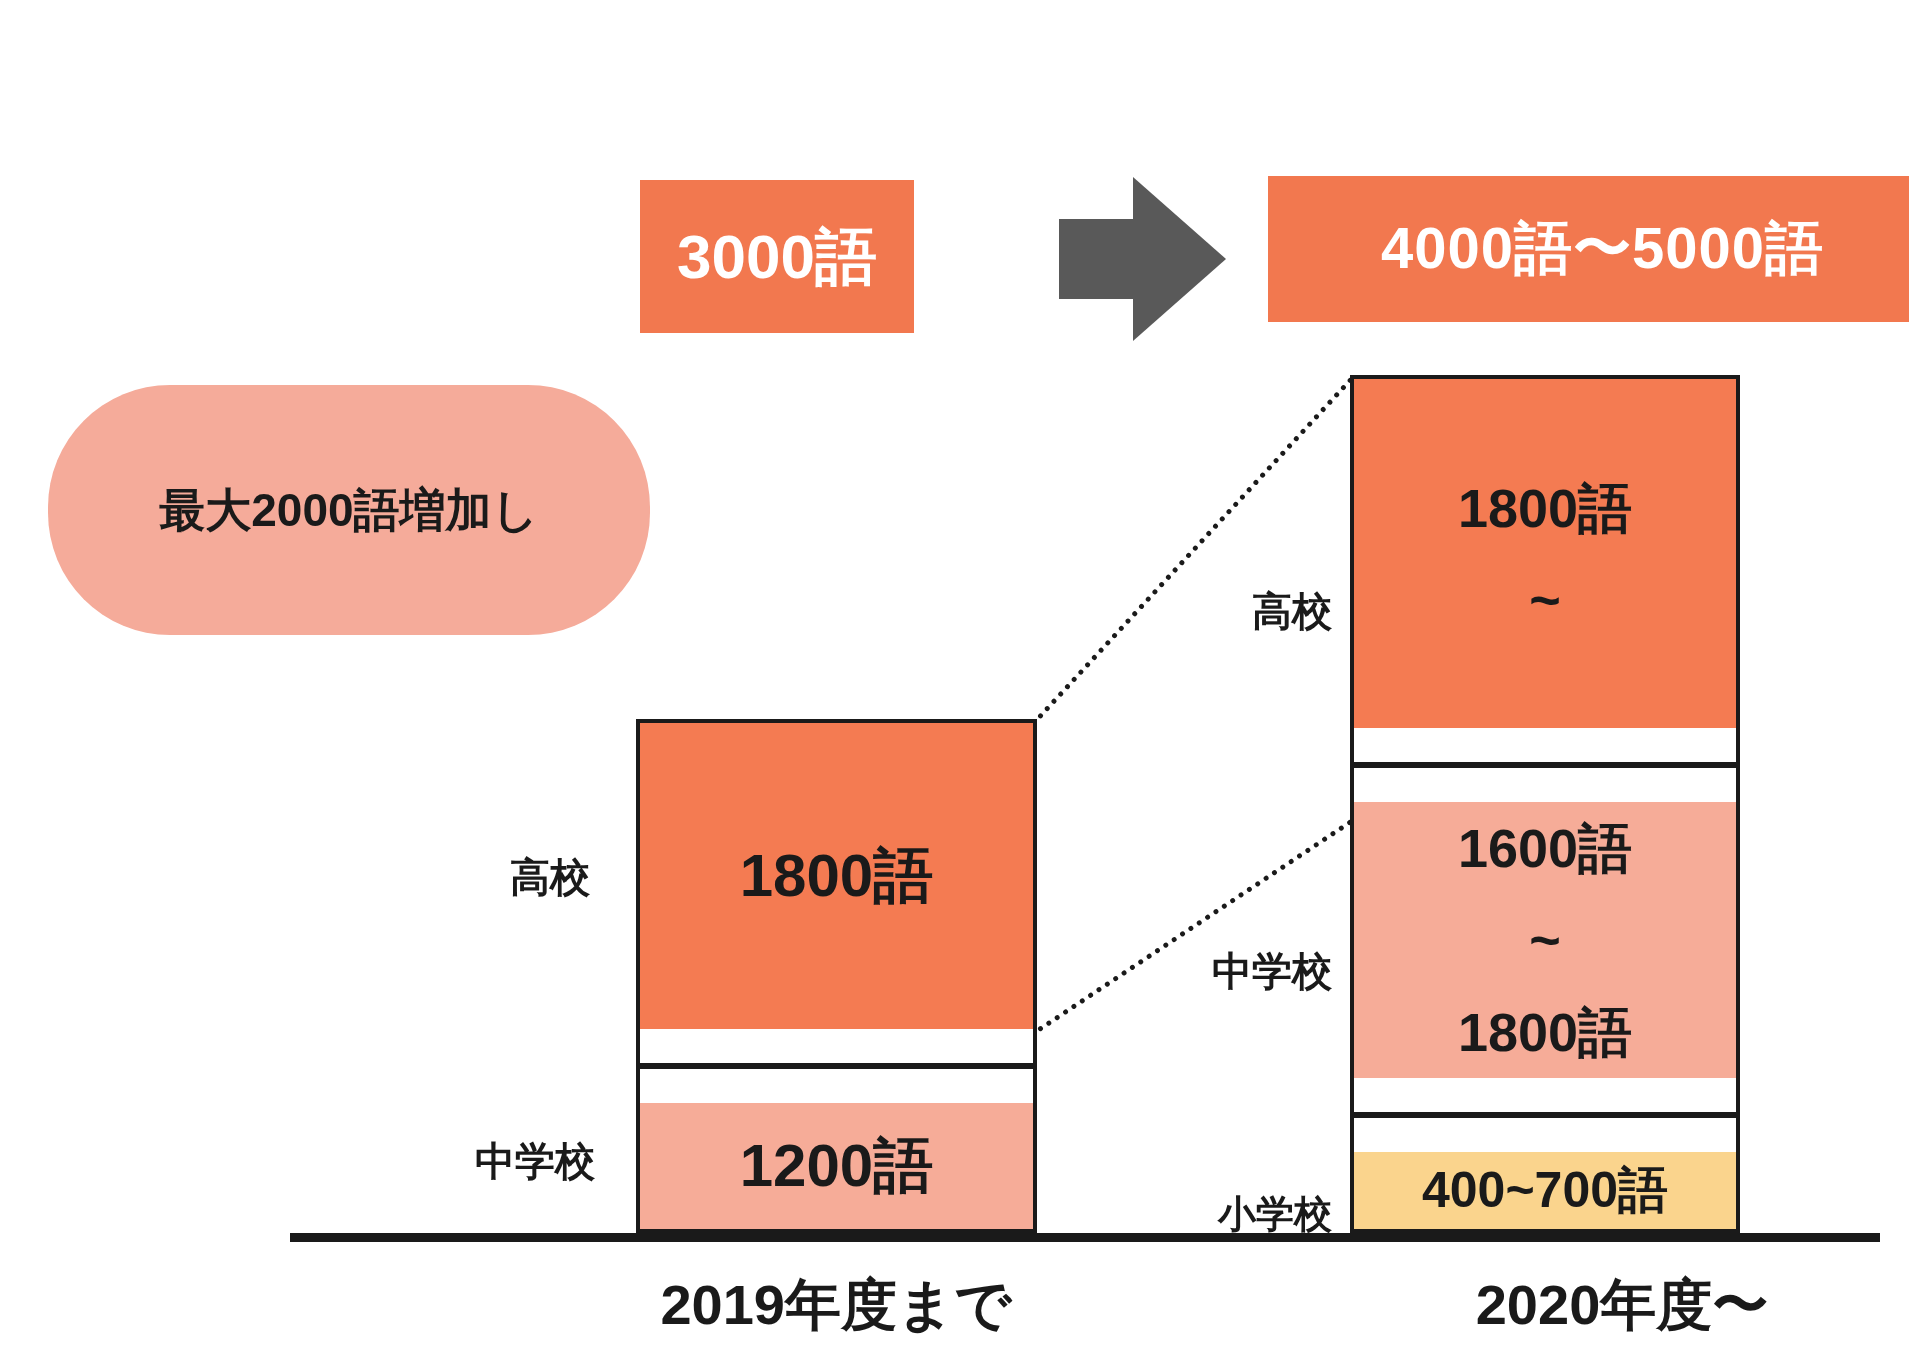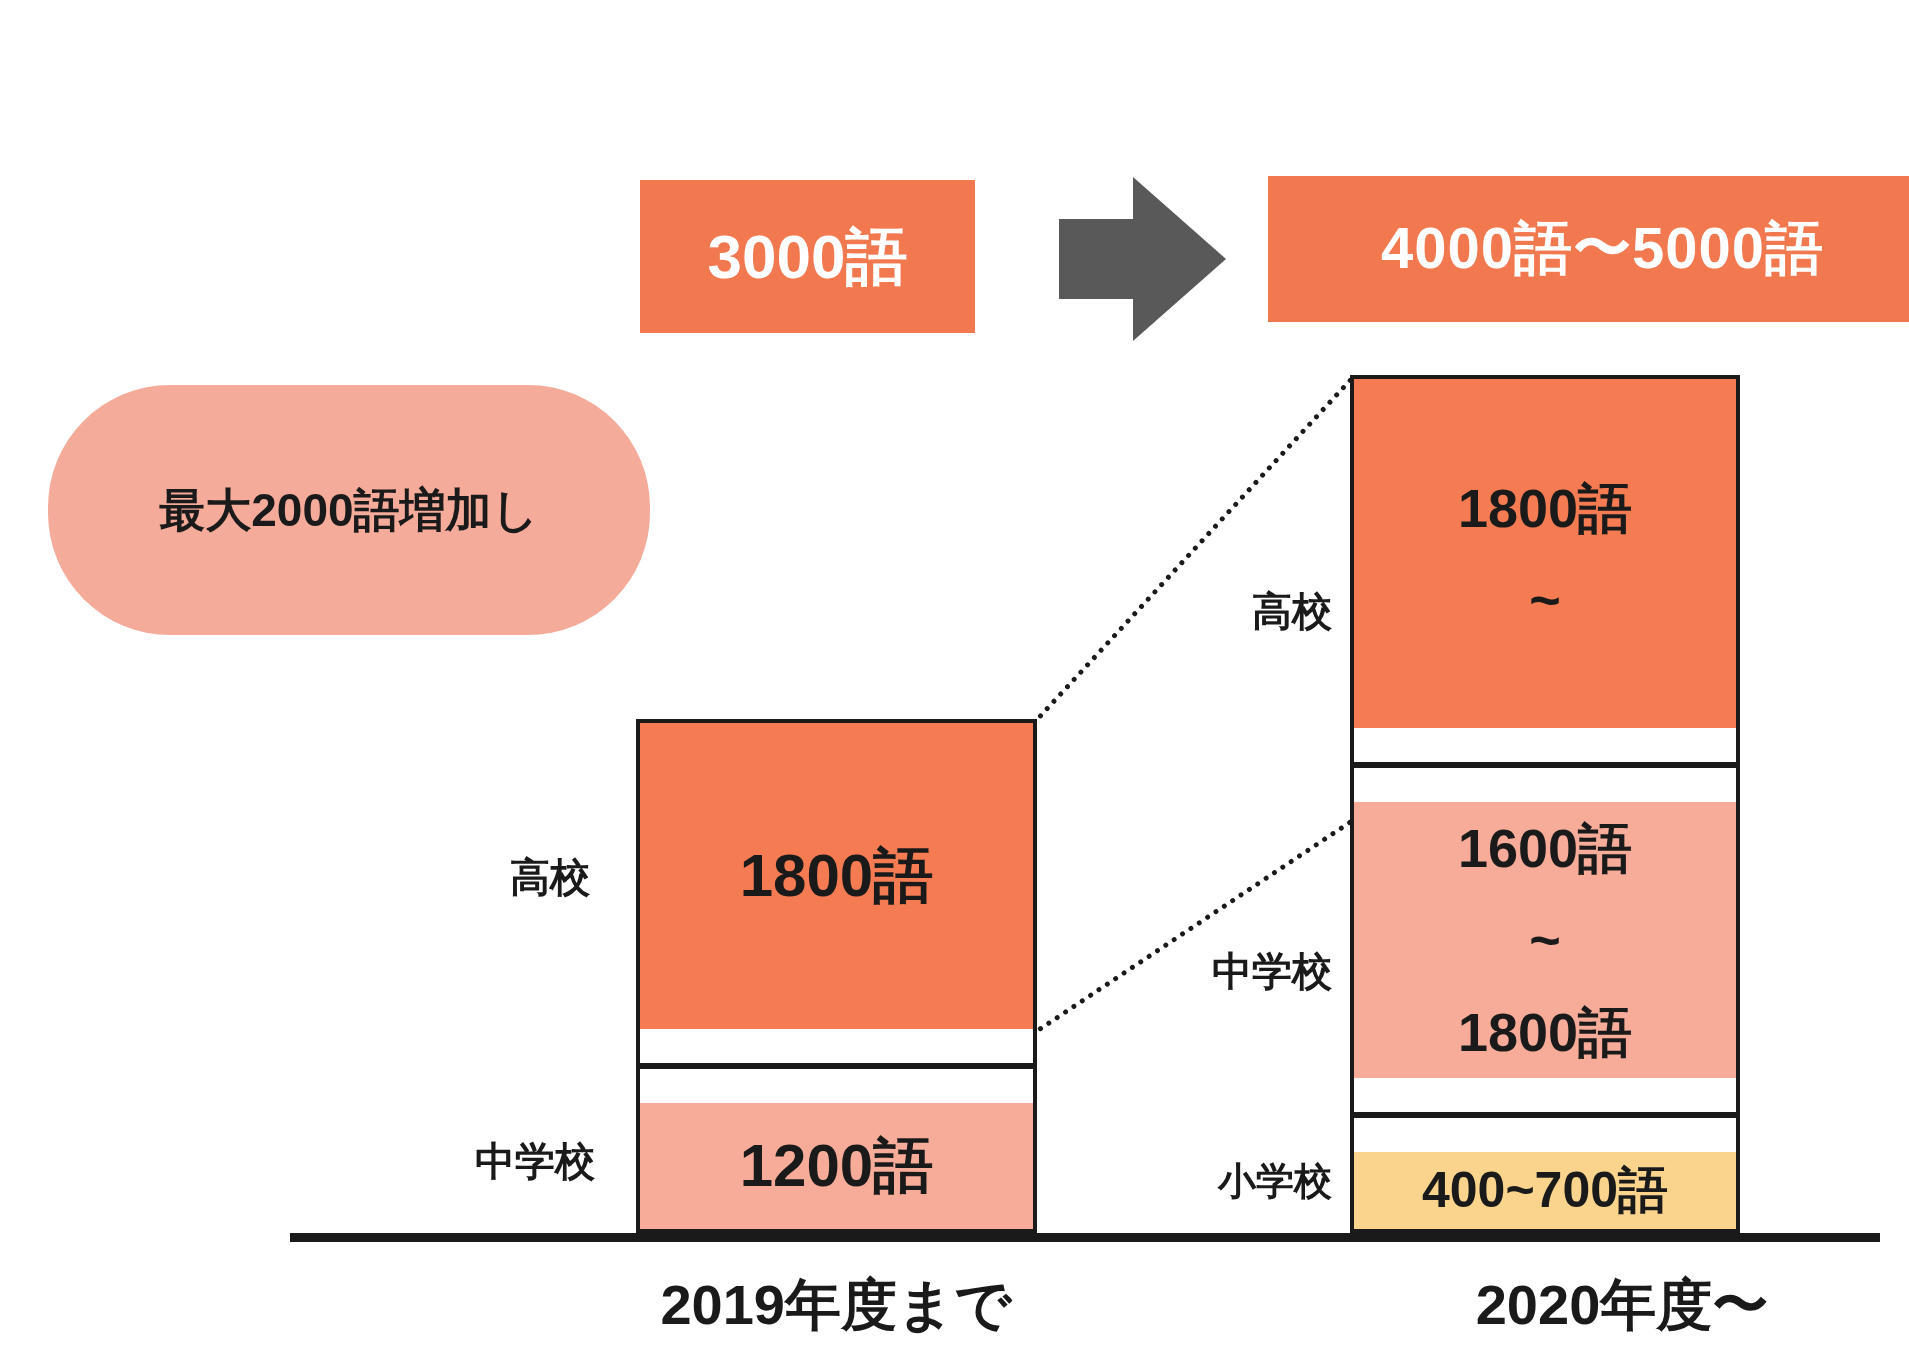--- a/index.html
+++ b/index.html
@@ -12,21 +12,21 @@
     --ink:#1A1A1A;
   }
   *{margin:0;padding:0;box-sizing:border-box;}
   body{background:#fff;font-family:"Liberation Sans","DejaVu Sans",sans-serif;color:var(--ink);}
   .canvas{position:relative;width:1909px;height:1350px;background:#fff;overflow:hidden;}
 
   .abs{position:absolute;}
 
   
   .flow-box{display:flex;align-items:center;justify-content:center;background:var(--accent);color:#fff;font-weight:700;}
-  .box-before{left:640px;top:180px;width:335px;height:153px;font-size:62px;}
+  .box-before{left:640px;top:180px;width:274px;height:153px;font-size:62px;}
   .box-after{left:1268px;top:176px;width:669px;height:146px;font-size:58px;letter-spacing:1px;}
   .arrow-body{left:1059px;top:219px;width:75px;height:80px;background:var(--arrow);}
   .arrow-head{left:1133px;top:177px;width:0;height:0;border-left:93px solid var(--arrow);border-top:82px solid transparent;border-bottom:82px solid transparent;}
 
   
   .callout{left:48px;top:385px;width:602px;height:250px;border-radius:122px;background:var(--bubble);
            display:flex;flex-direction:row;align-items:center;justify-content:center;
            font-size:46px;font-weight:700;line-height:68px;text-align:right;}
 
   
@@ -42,21 +42,21 @@
   .seg-line{font-size:54px;line-height:92px;}
   .seg-small{font-size:50px;}
   .h437{height:437px;} .h306{height:306px;} .h305{height:305px;} .h96{height:96px;} .grow{flex:1;}
 
   
   .school-label{font-size:40px;font-weight:700;text-align:right;}
   .lbl-hs-left{left:300px;top:850px;width:290px;}
   .lbl-jhs-left{left:300px;top:1134px;width:295px;}
   .lbl-hs-right{left:1040px;top:584px;width:292px;}
   .lbl-jhs-right{left:1040px;top:944px;width:292px;}
-  .lbl-es-right{left:1040px;top:1156px;width:292px;font-size:38px;}
+  .lbl-es-right{left:1040px;top:1189px;width:292px;font-size:38px;}
 
   
   .dotted{border-top:5px dotted var(--ink);transform-origin:0 0;}
   .dot1{left:1037px;top:716px;width:462px;transform:rotate(-47.3deg);}
   .dot2{left:1037px;top:1028px;width:377px;transform:rotate(-33.7deg);}
 
   
   .axis{left:290px;top:1233px;width:1590px;height:9px;background:var(--ink);}
   .axis-label{font-size:56px;font-weight:700;text-align:center;}
   .xl-before{left:586px;top:1268px;width:500px;}

